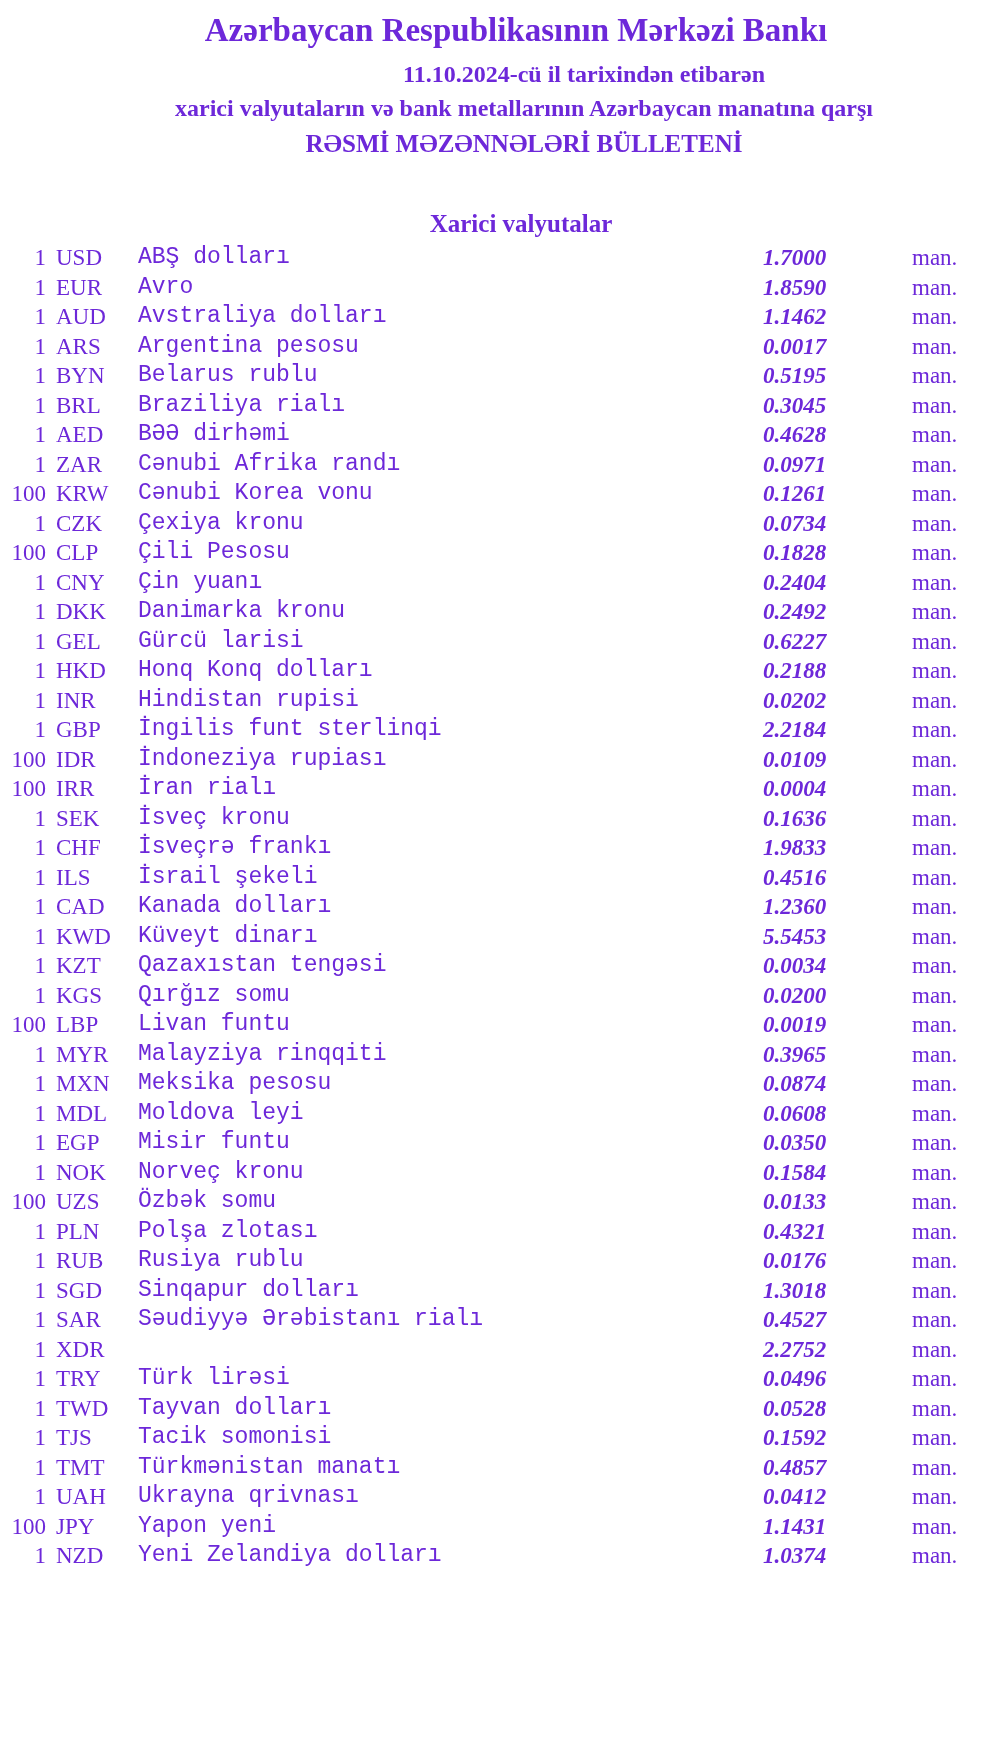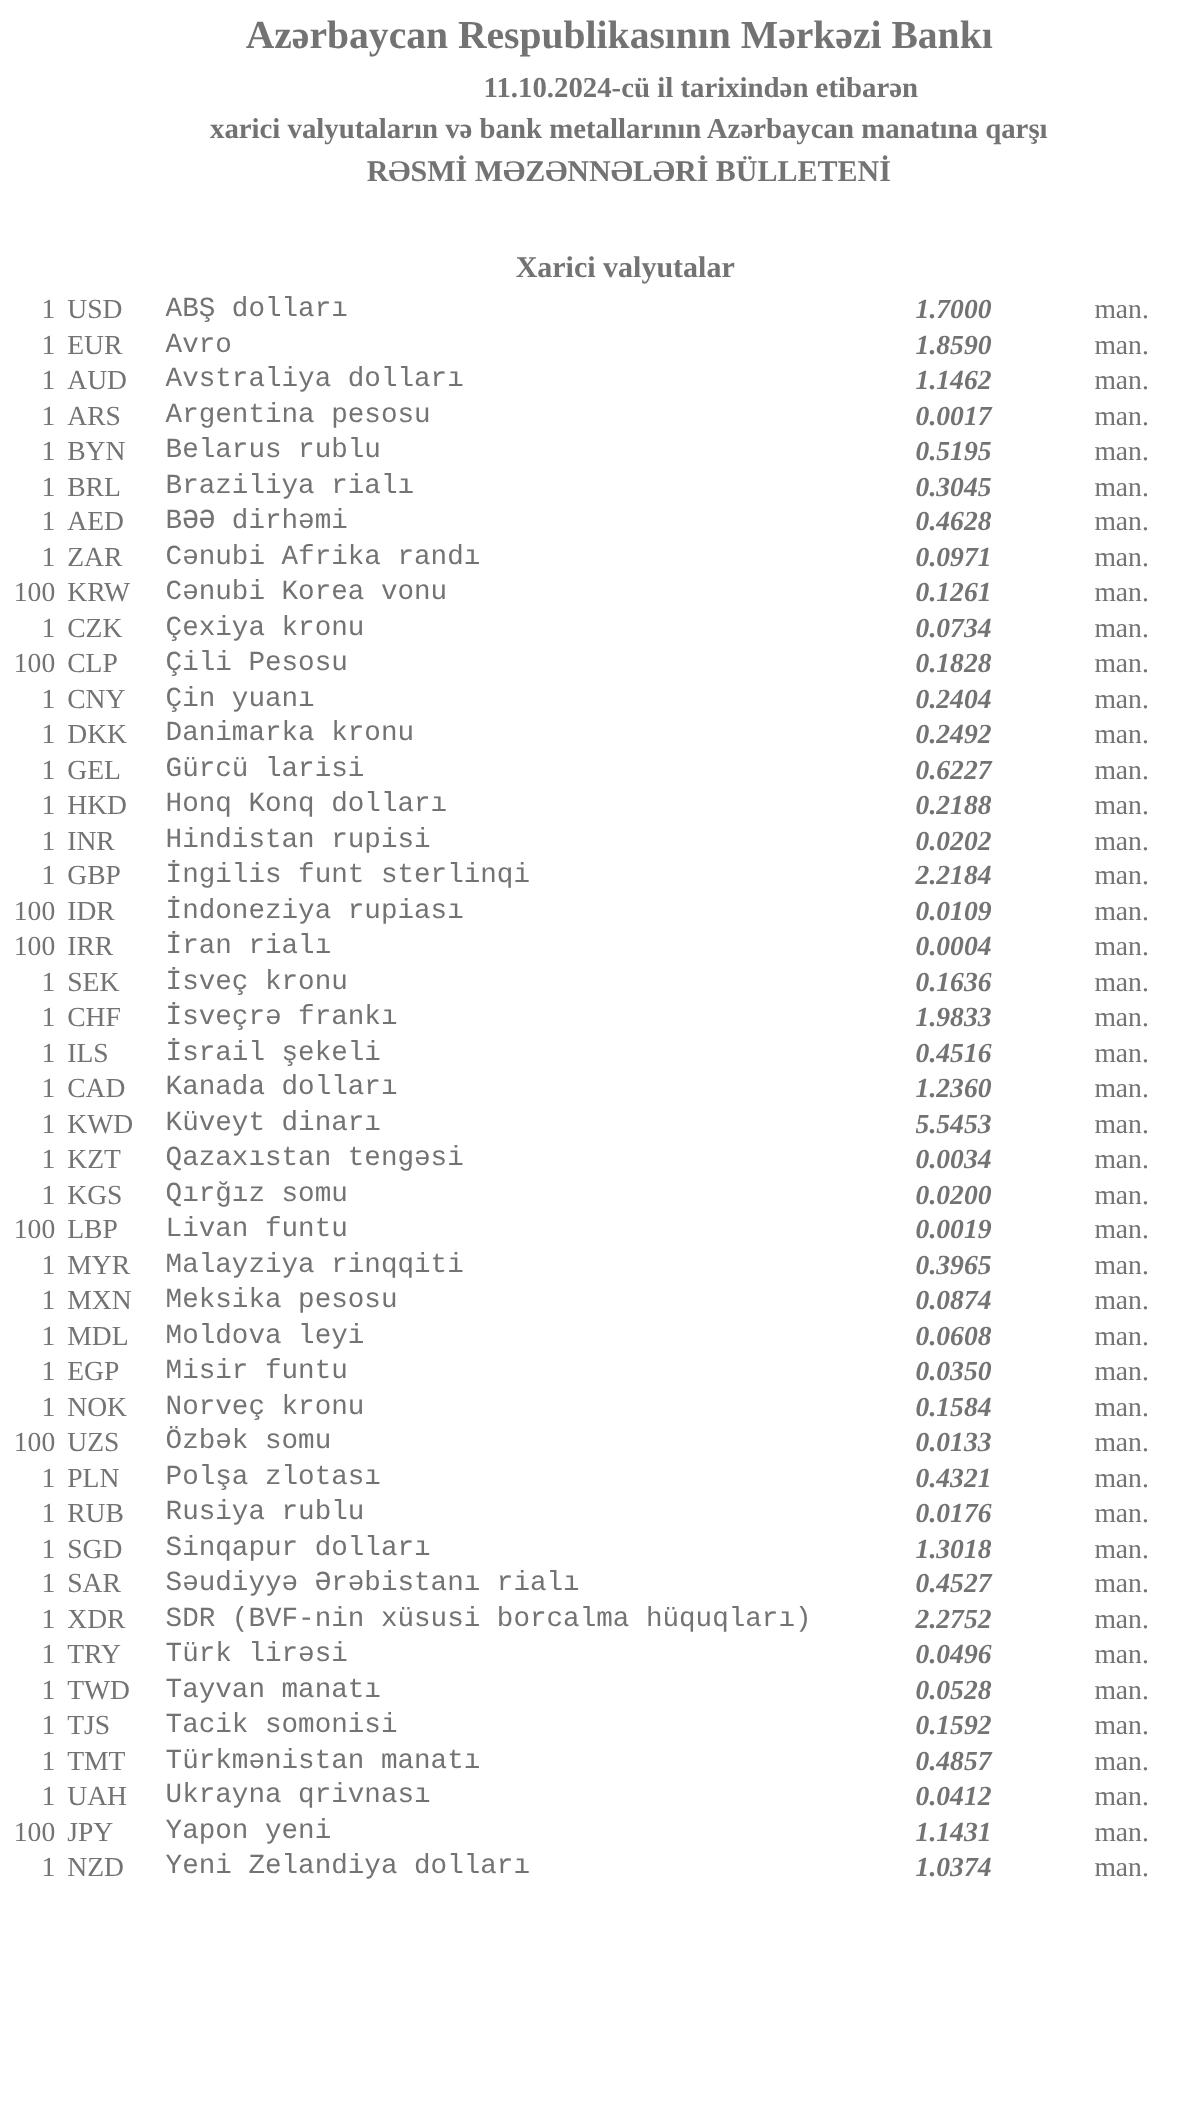--- a/index.html
+++ b/index.html
@@ -1,21 +1,21 @@
 <!DOCTYPE html>
 <html><head>
 <meta charset="utf-8">
 <style>
   html, body { margin: 0; padding: 0; background: #ffffff; }
   .page {
     position: relative;
     width: 1000px;
     height: 1760px;
     background: #ffffff;
-    color: #737373;
+    color: #6d28d9;
     font-family: "Liberation Serif", "DejaVu Serif", serif;
     overflow: hidden;
   }
   .hline { position: absolute; width: 1000px; text-align: center; white-space: nowrap; }
   .bank-title    { top: 12px;  left: 16px; font-size: 33px; font-weight: bold; }
   .date-line     { top: 61px;  left: 84px; font-size: 24px; font-weight: bold; }
   .date-suffix   { margin-left: 0; }
   .subtitle      { top: 95px;  left: 24px; font-size: 24px; font-weight: bold; }
   .bulletin-title{ top: 130px; left: 24px; font-size: 25px; font-weight: bold; }
   .section-title { top: 210px; left: 21px; font-size: 25px; font-weight: bold; }
@@ -338,37 +338,36 @@
     <span class="qty">1</span>
     <span class="code">SAR</span>
     <span class="name">Səudiyyə Ərəbistanı rialı</span>
     <span class="rate">0.4527</span>
     <span class="man">man.</span>
   </div>
 
   <div class="row">
     <span class="qty">1</span>
     <span class="code">XDR</span>
-    <span class="name">SDR (BVF-nin xüsusi borcalma hüquqları)</span>
     <span class="rate">2.2752</span>
     <span class="man">man.</span>
   </div>
 
   <div class="row">
     <span class="qty">1</span>
     <span class="code">TRY</span>
     <span class="name">Türk lirəsi</span>
     <span class="rate">0.0496</span>
     <span class="man">man.</span>
   </div>
 
   <div class="row">
     <span class="qty">1</span>
     <span class="code">TWD</span>
-    <span class="name">Tayvan manatı</span>
+    <span class="name">Tayvan dolları</span>
     <span class="rate">0.0528</span>
     <span class="man">man.</span>
   </div>
 
   <div class="row">
     <span class="qty">1</span>
     <span class="code">TJS</span>
     <span class="name">Tacik somonisi</span>
     <span class="rate">0.1592</span>
     <span class="man">man.</span>

